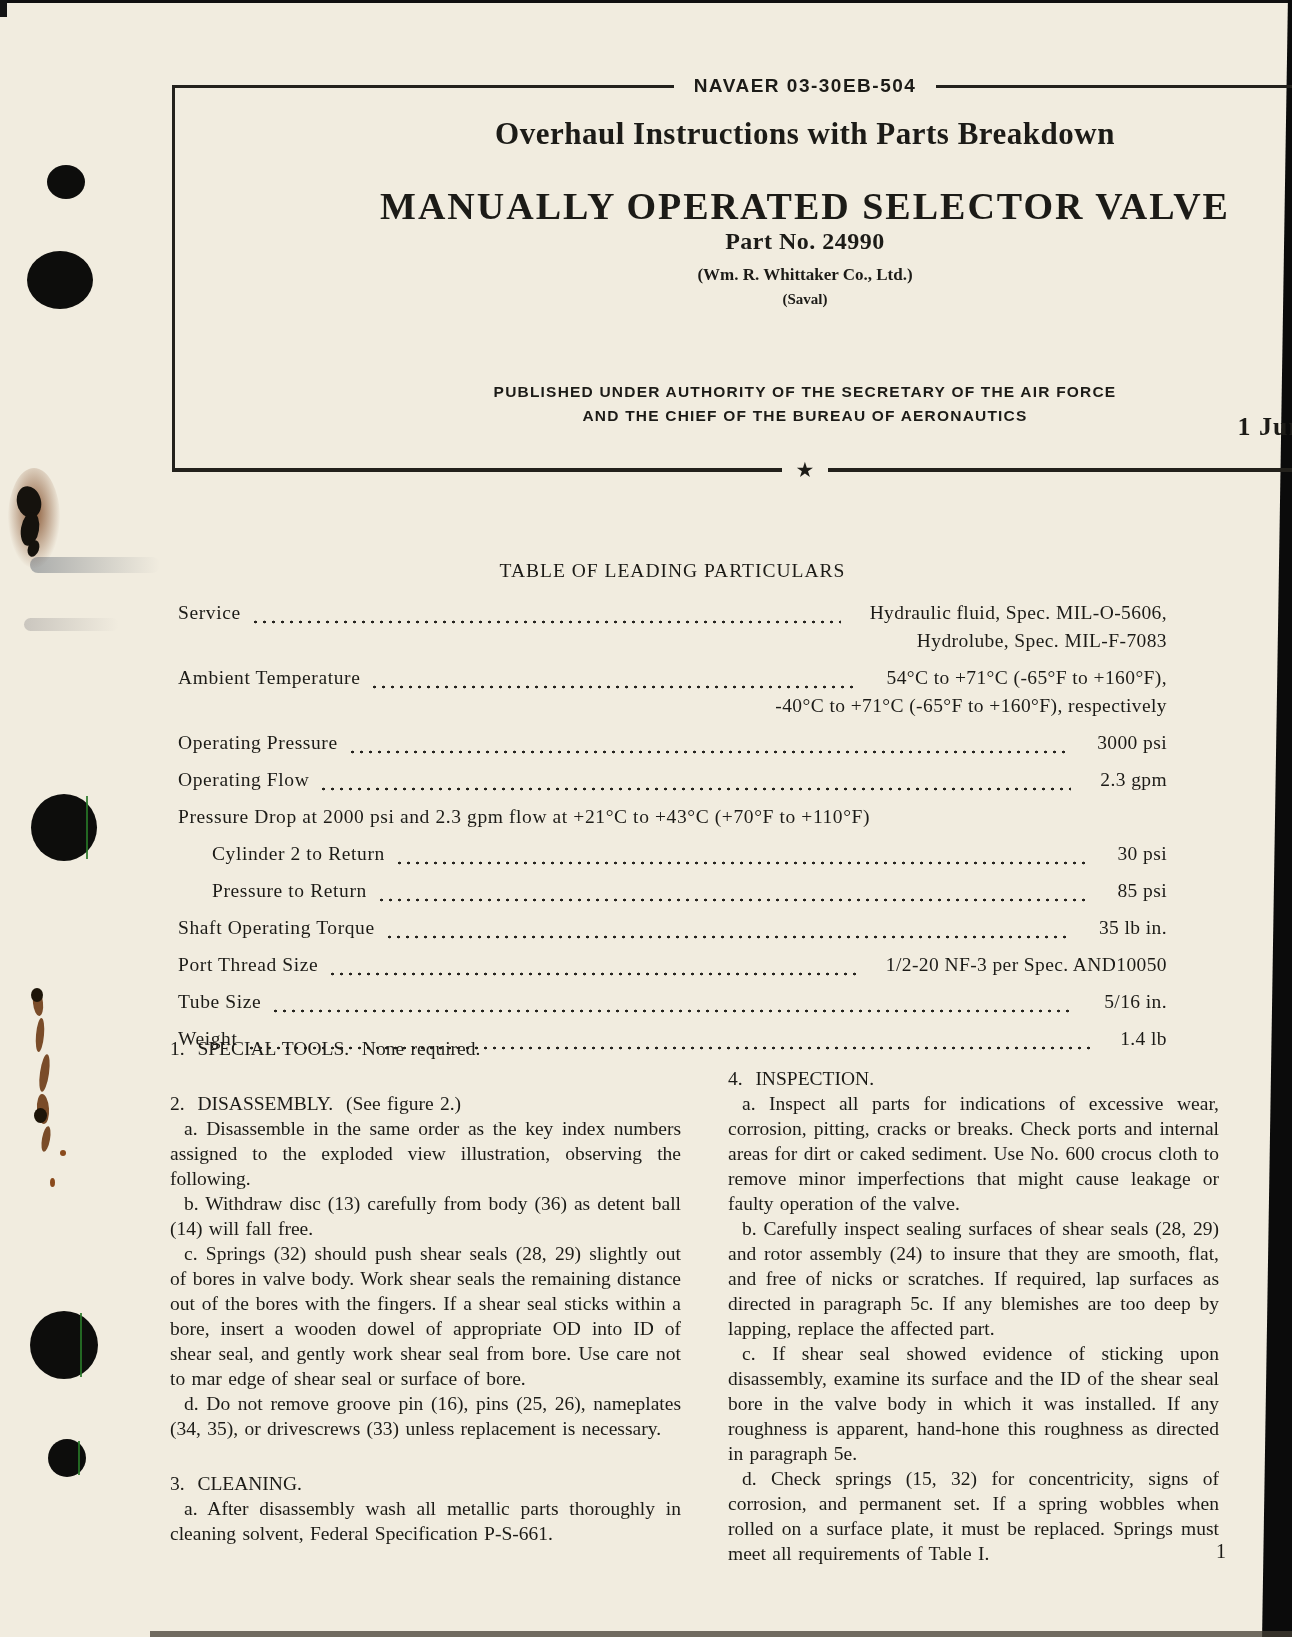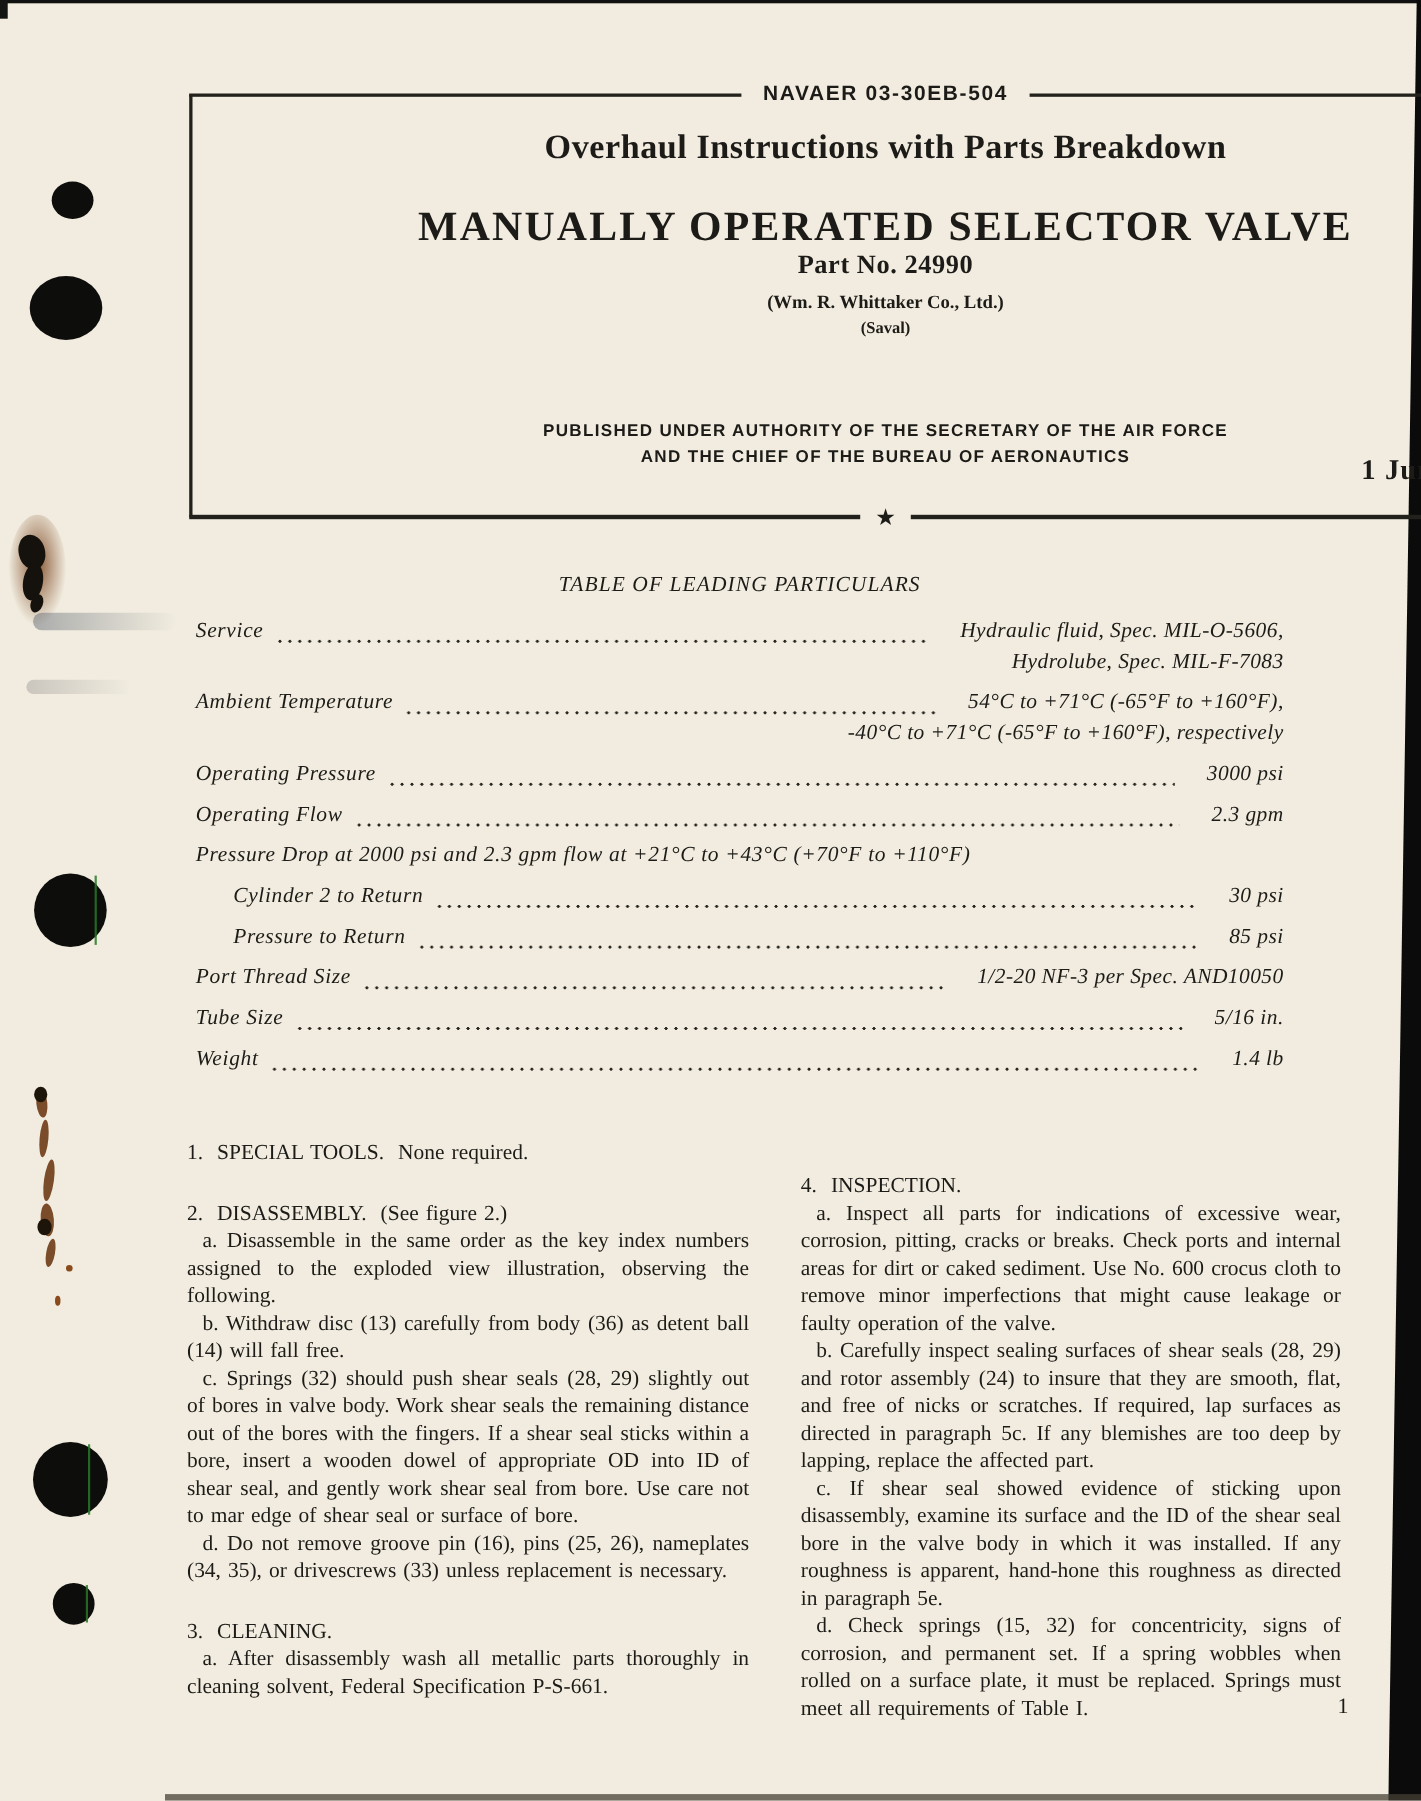--- a/index.html
+++ b/index.html
@@ -66,21 +66,21 @@
   .part-no{top:142px;font-size:24px;font-weight:700;letter-spacing:.5px;}
   .company{top:179px;font-size:17px;font-weight:700;}
   .brand{top:205px;font-size:15px;font-weight:700;}
   .authority{font-family:"Liberation Sans",sans-serif;font-weight:700;font-size:15.5px;letter-spacing:1.2px;}
   .auth1{top:297px;}
   .auth2{top:321px;}
   .date{position:absolute;right:55px;top:326px;font-size:26px;font-weight:700;
     letter-spacing:1px;}
 
   
-  .particulars{position:absolute;left:178px;top:521px;width:989px;font-size:19.5px;font-style:italic;}
+  .particulars{position:absolute;left:178px;top:560px;width:989px;font-size:19.5px;}
   .p-title{text-align:center;font-size:19.5px;letter-spacing:1px;font-weight:400;margin-bottom:18px;}
   .p-row{display:flex;align-items:baseline;line-height:26px;margin-top:11px;}
   .p-row .lbl{white-space:nowrap;letter-spacing:.6px;}
   .p-row.indent .lbl{padding-left:34px;}
   .p-row .dots{flex:1;align-self:stretch;margin:0 10px;
     background-image:radial-gradient(circle,#26241f 1.3px,transparent 1.6px);
     background-size:9px 6px;background-repeat:repeat-x;background-position:left 19px;}
   .p-row .val{white-space:nowrap;letter-spacing:.4px;margin-left:19px;}
   .p-cont{text-align:right;line-height:26px;margin-top:2px;letter-spacing:.4px;}
   .p-row.noleader{display:block;}
@@ -188,20 +188,25 @@
     <span class="dots"></span>
     <span class="val">30 psi</span>
   </div>
 
   <div class="p-row indent">
     <span class="lbl">Pressure to Return</span>
     <span class="dots"></span>
     <span class="val">85 psi</span>
   </div>
 
+  <div class="p-row">
+    <span class="lbl">Shaft Operating Torque</span>
+    <span class="dots"></span>
+    <span class="val">35 lb in.</span>
+  </div>
 
   <div class="p-row">
     <span class="lbl">Port Thread Size</span>
     <span class="dots"></span>
     <span class="val">1/2-20 NF-3 per Spec. AND10050</span>
   </div>
 
   <div class="p-row">
     <span class="lbl">Tube Size</span>
     <span class="dots"></span>

